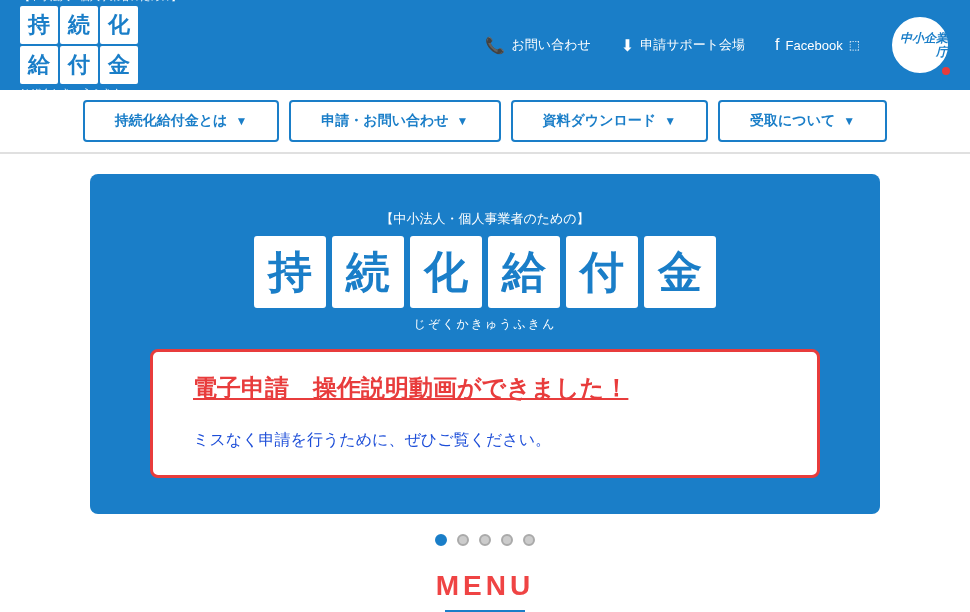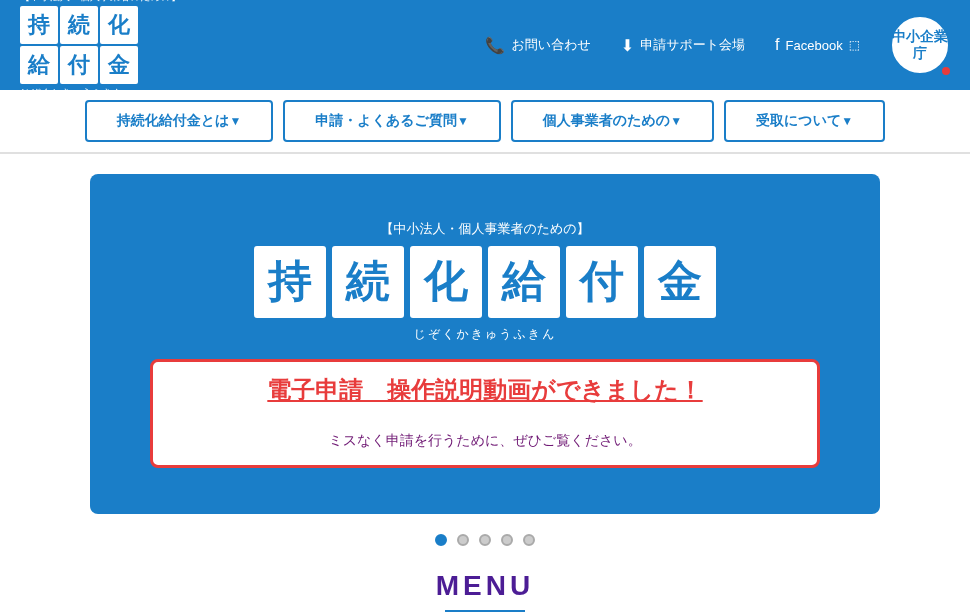--- a/index.html
+++ b/index.html
@@ -68,25 +68,26 @@
       width: 60px;
       height: 60px;
       display: flex;
       align-items: center;
       justify-content: center;
       flex-direction: column;
       border: 2px solid #1a7ec8;
       position: relative;
     }
     .sme-badge-text {
-      font-size: 14px;
+      font-size: 12px;
       font-weight: bold;
       color: #1a7ec8;
-      text-align: center;
+      text-align: right;
       line-height: 1.2;
+      font-style: italic;
     }
     .sme-dot {
       width: 8px;
       height: 8px;
       background: #e83c3c;
       border-radius: 50%;
       position: absolute;
       bottom: -2px;
       right: -2px;
     }
@@ -105,20 +106,21 @@
       border: 2px solid #1a7ec8;
       background: #fff;
       color: #1a7ec8;
       font-size: 14px;
       font-weight: bold;
       padding: 10px 30px;
       border-radius: 4px;
       cursor: pointer;
       display: flex;
       align-items: center;
+      gap: 8px;
       white-space: nowrap;
     }
     .nav-chevron {
       font-size: 12px;
       color: #1a7ec8;
     }
 
     
     .hero {
       background: #1a7ec8;
@@ -160,35 +162,34 @@
       color: #fff;
       font-size: 12px;
       text-align: center;
       margin-bottom: 16px;
       letter-spacing: 2px;
     }
     .hero-box {
       background: #fff;
       border: 3px solid #e83c3c;
       border-radius: 8px;
-      padding: 12px 40px;
-      text-align: center;
+      padding: 20px 40px;
       width: 100%;
       max-width: 680px;
     }
     .hero-box-title {
       color: #e83c3c;
       font-size: 24px;
       font-weight: bold;
       text-decoration: underline;
       margin-bottom: 12px;
     }
     .hero-box-body {
-      color: #701a75;
-      font-size: 14px;
+      color: #1d4ed8;
+      font-size: 16px;
       line-height: 1.8;
       margin-top: 22px;
     }
 
     
     .dots {
       display: flex;
       justify-content: center;
       gap: 10px;
       margin: 14px 0 4px;
@@ -206,21 +207,21 @@
     }
 
     
     .menu-section {
       text-align: center;
       padding: 20px 0 10px;
     }
     .menu-title {
       font-size: 28px;
       font-weight: bold;
-      color: #4c1d95;
+      color: #ef4444;
       letter-spacing: 4px;
       text-align: center;
     }
     .menu-underline {
       height: 3px;
       background: #1a7ec8;
       width: 80px;
       margin: 8px auto 0;
     }
   </style>
@@ -261,25 +262,25 @@
     </div>
   </div>
 </header>
 
 <nav class="nav">
   <button class="nav-btn">
     <span>持続化給付金とは</span>
     <span class="nav-chevron">▼</span>
   </button>
   <button class="nav-btn">
-    <span>申請・よくあるご質問</span>
+    <span>申請・お問い合わせ</span>
     <span class="nav-chevron">▼</span>
   </button>
   <button class="nav-btn">
-    <span>個人事業者のための</span>
+    <span>資料ダウンロード</span>
     <span class="nav-chevron">▼</span>
   </button>
   <button class="nav-btn">
     <span>受取について</span>
     <span class="nav-chevron">▼</span>
   </button>
 </nav>
 
 <div style="position:relative; padding: 0 50px;">
 

